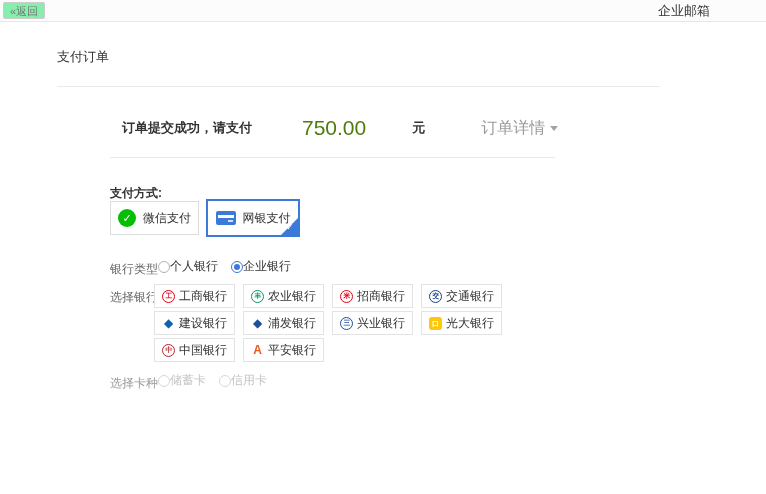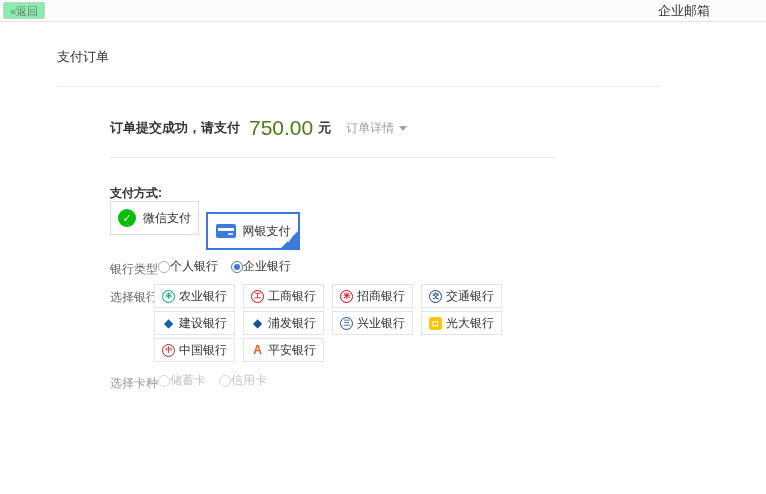--- a/index.html
+++ b/index.html
@@ -22,38 +22,38 @@
     text-align:right; font-size:13px; color:#333;font-family:Liberation Serif, serif; }
 
   
   .page-title { position:absolute; left:57px; top:48px; font-size:13px;
     font-weight:normal; color:#333; }
   .divider { position:absolute; height:1px; background:#eaeaea; }
   .divider-1 { left:57px; top:86px; width:603px; }
   .divider-2 { left:110px; top:157px; width:445px; }
 
   
-  .order-row { position:absolute; left:110px; top:114px; height:28px;
-    display:flex; align-items:center; }
+  .order-row { position:absolute; left:122px; top:114px; height:28px;
+    display:flex; align-items:center;gap:41px; }
   .order-prefix { font-size:13px; font-weight:bold; color:#333; }
   .order-amount { font-size:21px; margin:0 5px 0 9px; }
   .order-currency { font-size:13px; font-weight:bold; color:#333; }
-  .order-details { margin-left:15px; font-size:12px; color:#9b9b9b;
+  .order-details { margin-left:15px; font-size:16px; color:#9b9b9b;
     display:flex; align-items:center; gap:5px; cursor:pointer; text-decoration:none; }
   .caret-down { width:0; height:0; border-left:4px solid transparent;
     border-right:4px solid transparent; border-top:5px solid #a3a3a3; }
 
   
   .pay-method-label { position:absolute; left:110px; top:185px; font-size:12px;
     font-weight:bold; color:#333; }
   .method { position:absolute; display:flex; align-items:center; justify-content:center;
     gap:7px; background:#fff; font-size:12px; color:#333; cursor:pointer; }
   .method-wechat { left:110px; top:201px; width:89px; height:34px; border:1px solid #ddd; }
   .method-ebank  { left:206px; top:199px; width:94px; height:38px; border:2px solid #3b7ad9;
-    overflow:hidden;margin-top:13px; }
+    overflow:hidden; }
   .wechat-icon { width:18px; height:18px; border-radius:50%; background:#04be02;
     display:flex; align-items:center; justify-content:center; flex:none; }
   .wechat-icon i { font-style:normal; color:#fff; font-size:11px; font-weight:bold;
     line-height:1; }
   .card-icon { width:20px; height:14px; border-radius:2px; background:#3b7ad9;
     position:relative; flex:none; }
   .card-icon::after { content:""; position:absolute; left:2px; top:4px; width:16px;
     height:3px; background:#fff; }
   .card-icon::before { content:""; position:absolute; right:3px; bottom:3px; width:5px;
     height:2px; background:#cfe0f5; }
@@ -153,30 +153,30 @@
     <label class="radio checked">
       <span class="radio-circle"></span>
       <span>企业银行</span>
     </label>
   </div>
 
   <div class="row-label banks-label">选择银行</div>
 
   <div class="banks-grid">
     <button class="bank-btn">
+      <span class="bank-logo ring" style="color: rgb(230, 0, 18);">
+          <i>工</i>
+        </span>
+      <span class="bank-name">工商银行</span>
+    </button>
+    <button class="bank-btn">
       <span class="bank-logo ring" style="color: rgb(2, 154, 103);">
           <i>丰</i>
         </span>
       <span class="bank-name">农业银行</span>
-    </button>
-    <button class="bank-btn">
-      <span class="bank-logo ring" style="color: rgb(230, 0, 18);">
-          <i>工</i>
-        </span>
-      <span class="bank-name">工商银行</span>
     </button>
     <button class="bank-btn">
       <span class="bank-logo ring" style="color: rgb(230, 0, 18);">
           <i>米</i>
         </span>
       <span class="bank-name">招商银行</span>
     </button>
     <button class="bank-btn">
       <span class="bank-logo ring" style="color: rgb(21, 65, 142);">
           <i>交</i>

